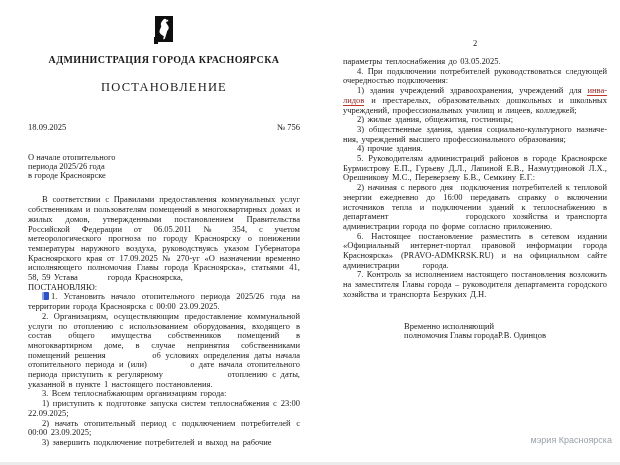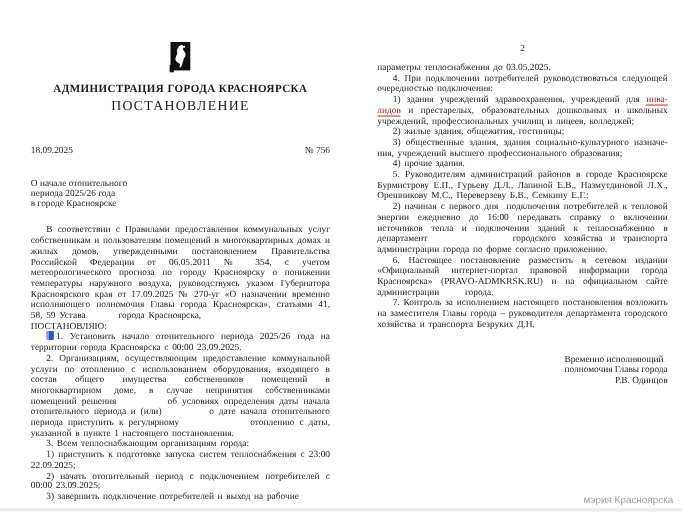--- a/index.html
+++ b/index.html
@@ -2,30 +2,30 @@
 <html><head>
 <meta charset="utf-8">
 <style>
   html,body{margin:0;padding:0;}
   body{
     width:620px;height:465px;position:relative;overflow:hidden;
     background:#ffffff;color:#1b1b1b;
     font-family:"Liberation Serif", serif;
   }
   .page{position:absolute;}
-  .page-left{left:28px;top:38px;width:272px;}
+  .page-left{left:28px;top:16px;width:272px;}
   .page-right{left:343px;top:38px;width:264px;}
 
   .emblem{width:20px;height:28px;margin:0 auto;display:block;}
   .org-title{
     margin-top:10px;text-align:center;font-weight:bold;
     font-size:10px;letter-spacing:.4px;white-space:nowrap;
   }
   .doc-type{
-    margin-top:2px;text-align:center;font-size:12.5px;letter-spacing:1.2px;
+    margin-top:15px;text-align:center;font-size:12.5px;letter-spacing:1.2px;
   }
   .date-row{
     margin-top:27px;display:flex;justify-content:space-between;
     font-size:8.5px;
   }
   .subject{margin-top:21px;font-size:8.5px;line-height:8.8px;}
   .doc-body{margin-top:16px;}
   p.para{
     margin:0;text-align:justify;font-size:8.5px;line-height:9.7px;
     word-spacing:1.2px;
@@ -34,24 +34,24 @@
   .noindent{text-indent:0;}
   .pagenum{text-align:center;font-size:8.5px;margin-bottom:9px;}
   .bm{
     display:inline-block;width:7px;height:8px;vertical-align:-1px;
     margin-right:2px;border-radius:1px;
     background:linear-gradient(90deg,#8aa2e8 35%,#3050c8 35%);
   }
   .marked{color:#8f2424;border-bottom:1px solid #c0392b;}
   .signature{
     margin-top:22px;display:flex;justify-content:center;
-    align-items:flex-end;font-size:8.5px;line-height:9.7px;flex-direction:column;
+    align-items:flex-end;font-size:8.5px;line-height:9.7px;
   }
   .caption{
-    position:absolute;right:8px;bottom:6px;
+    position:absolute;right:8px;bottom:20px;
     font-family:"Liberation Sans", sans-serif;font-size:9px;color:#9aa0a6;
   }
   .bottom-bar{
     position:absolute;left:0;right:0;bottom:0;height:3px;background:#ececec;
   }
 </style>
 </head>
 <body>
 
 <div>

